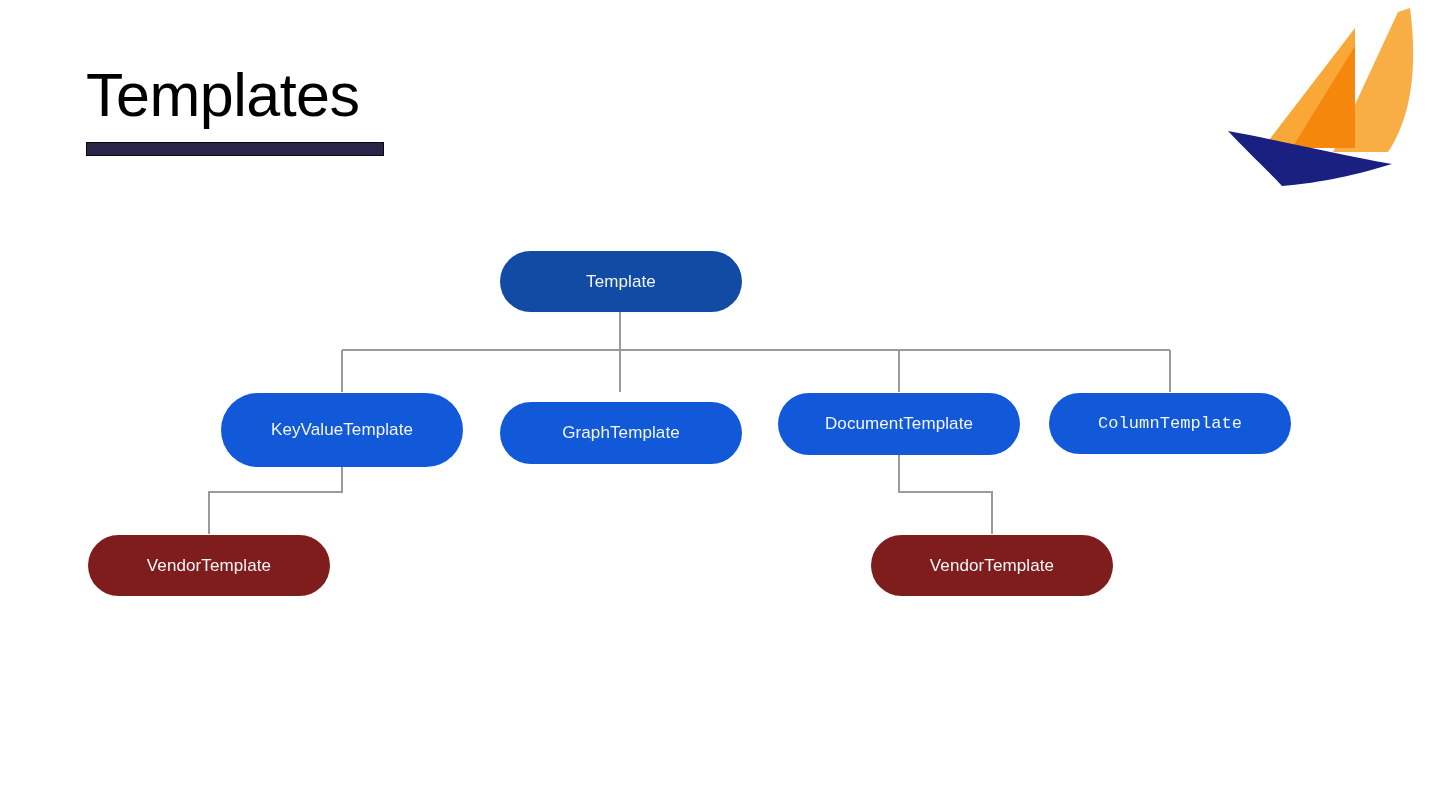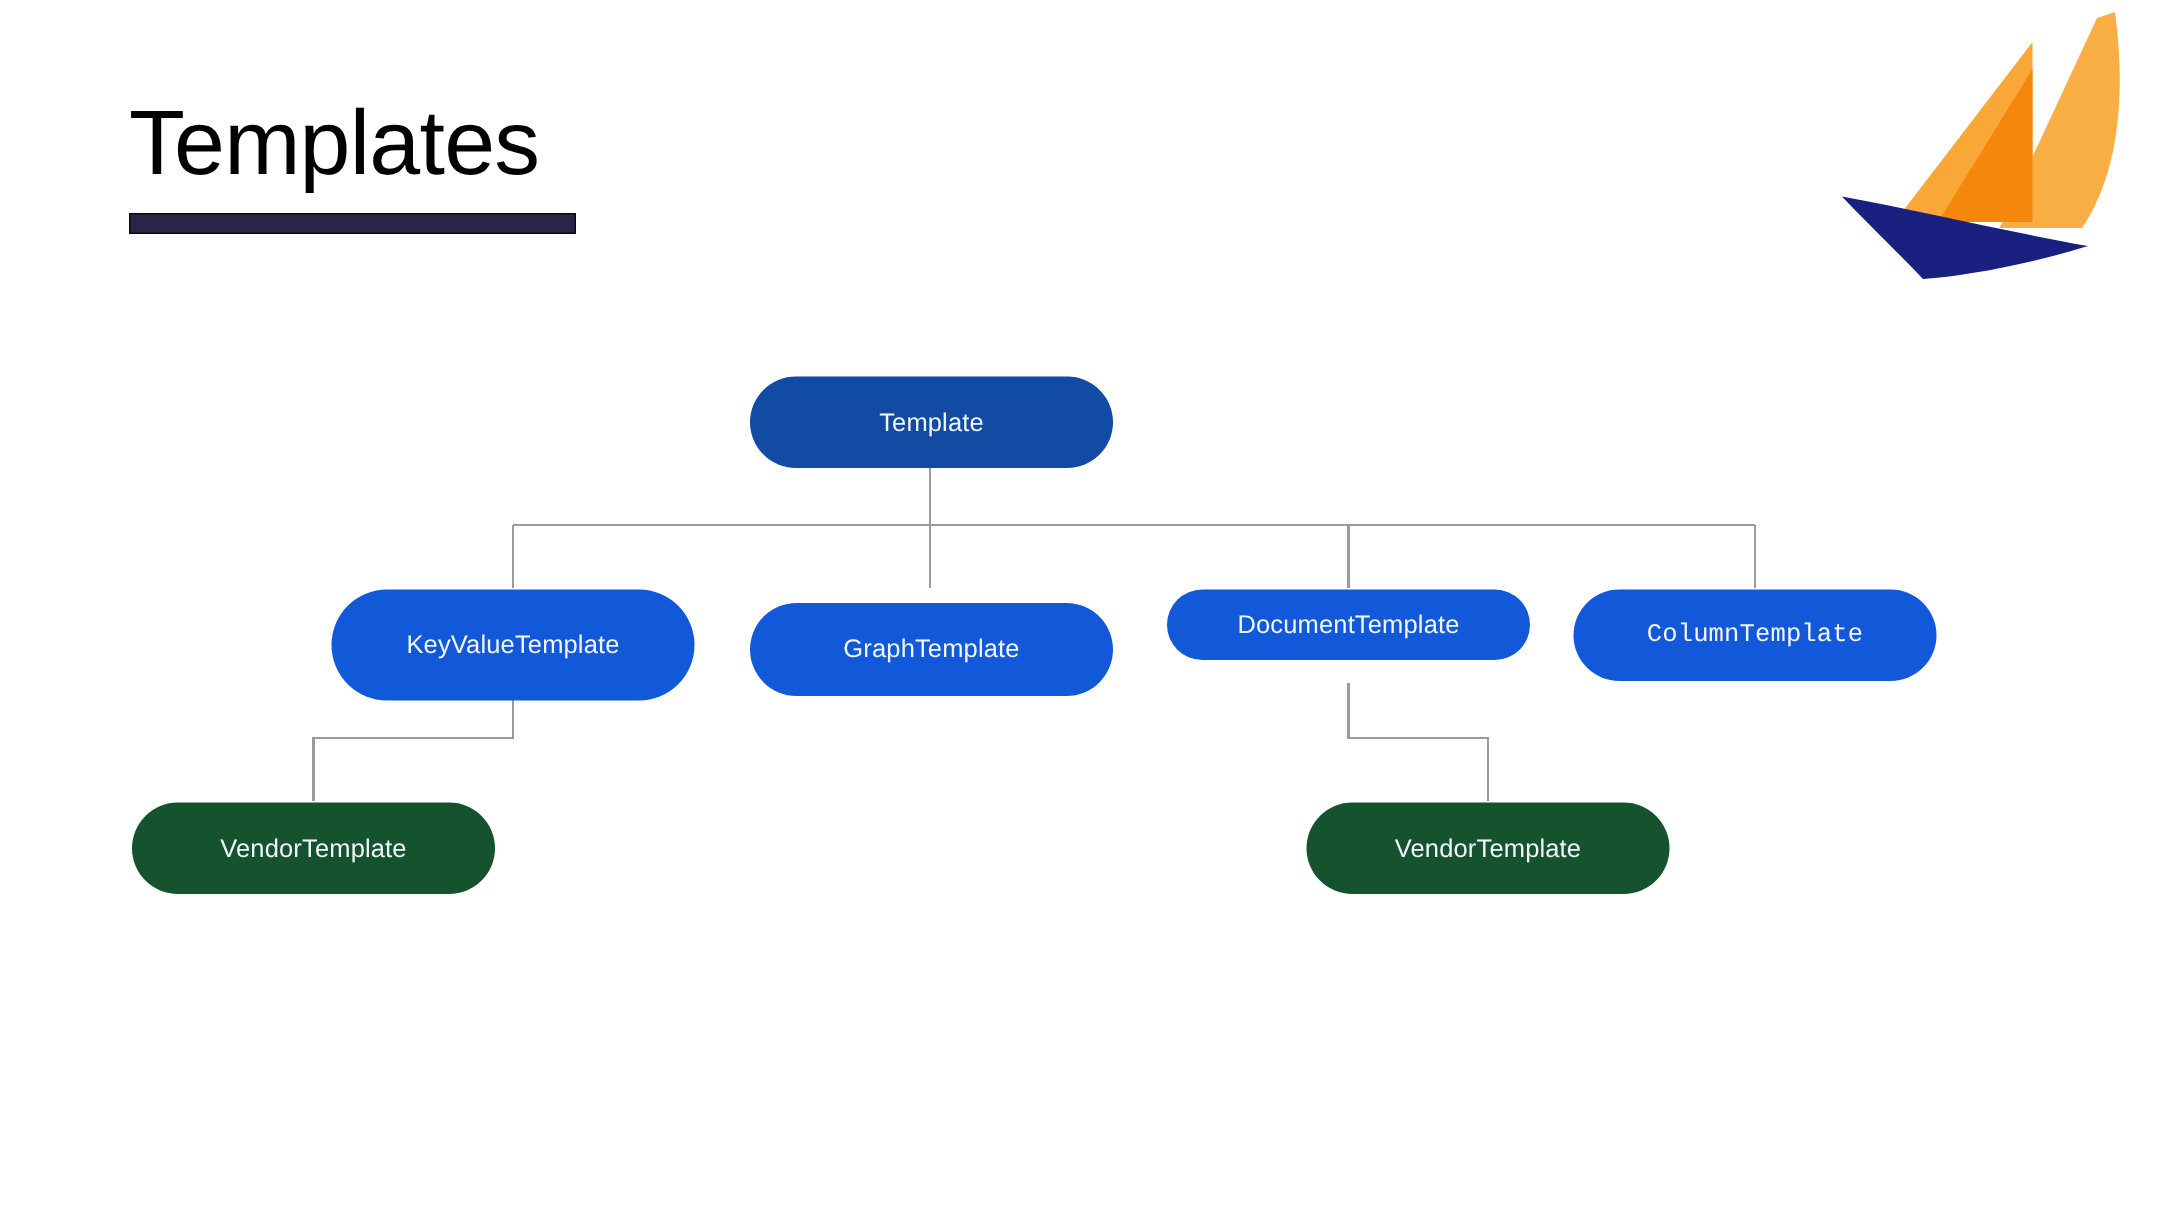--- a/index.html
+++ b/index.html
@@ -85,21 +85,21 @@
   }
   .node .node-label {
     font-size: 17px;
     line-height: 20px;
     font-weight: 400;
     color: #f2f5fa;
     letter-spacing: 0.1px;
   }
   .level-0 { background: #114ba3; }
   .level-1 { background: #1259d9; }
-  .level-2 { background: #14532d; }
+  .level-2 { background: #7f1d1d; }
 </style>
 </head>
 <body>
 
 <div id="slide">
 
   <div id="title-block">
     <div id="page-title">Templates</div>
     <div id="title-underline"></div>
   </div>
@@ -143,21 +143,21 @@
     </div>
 
     <div class="node level-1" style="left:221px; top:393px; width:242px; height:74px;">
       <span class="node-label">KeyValueTemplate</span>
     </div>
 
     <div class="node level-1" style="left:500px; top:402px; width:242px; height:62px;">
       <span class="node-label">GraphTemplate</span>
     </div>
 
-    <div class="node level-1" style="left:778px; top:393px; width:242px; height:47px;justify-content:center;">
+    <div class="node level-1" style="left:778px; top:393px; width:242px; height:62px;justify-content:center;">
       <span class="node-label">DocumentTemplate</span>
     </div>
 
     <div class="node level-1" style="left:1049px; top:393px; width:242px; height:61px;font-family:Liberation Mono, monospace;">
       <span class="node-label">ColumnTemplate</span>
     </div>
 
     <div class="node level-2" style="left:88px; top:535px; width:242px; height:61px;">
       <span class="node-label">VendorTemplate</span>
     </div>

